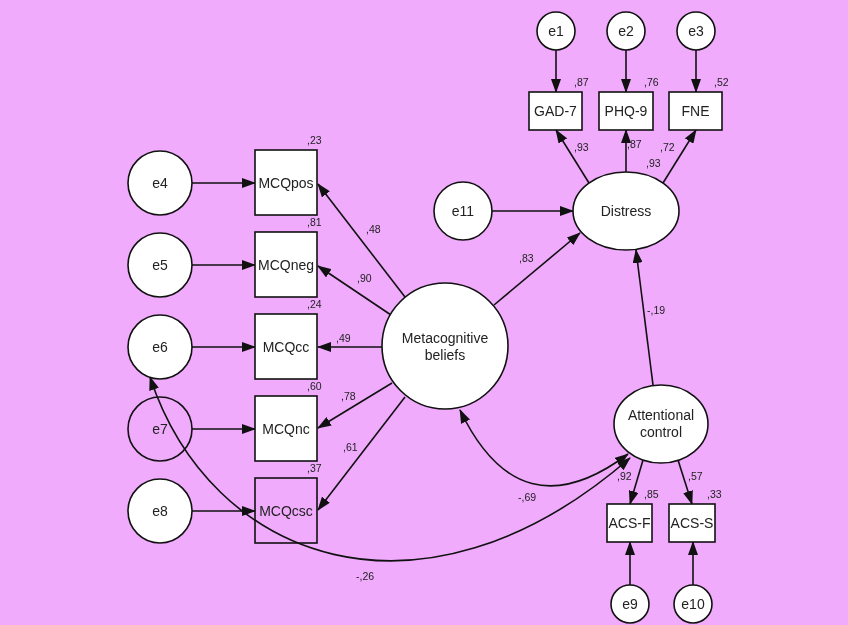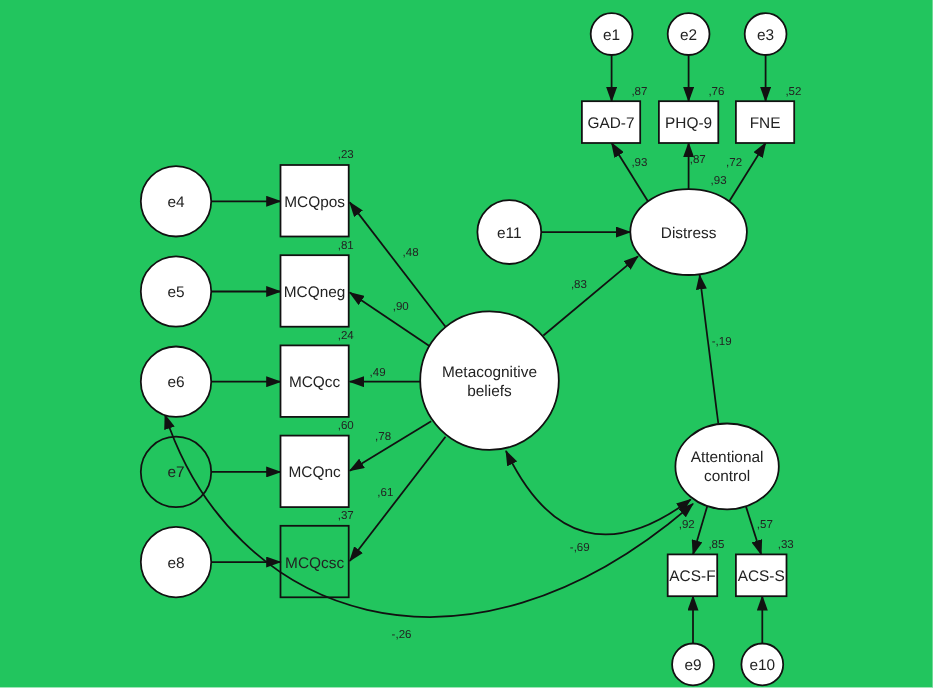--- a/index.html
+++ b/index.html
@@ -1,16 +1,16 @@
 <!DOCTYPE html>
 <html><head>
 <meta charset="utf-8">
 <style>
   html, body { margin: 0; padding: 0; background: #ffffff; }
-  #canvas { position: relative; width: 848px; height: 625px; background: #22c55e; overflow: hidden; }
+  #canvas { position: relative; width: 848px; height: 625px; background: #f0abfc; overflow: hidden; }
   svg { position: absolute; left: 0; top: 0; }
   .node-label { font-family: "Liberation Sans", sans-serif; font-size: 14px; fill: #222222; }
   .coef { font-family: "Liberation Sans", sans-serif; font-size: 10.5px; fill: #222222; }
   .shape { fill: #ffffff; stroke: #111111; stroke-width: 1.6; }
   .edge { fill: none; stroke: #111111; stroke-width: 1.6; }
 </style>
 </head>
 <body>
 
 <div id="canvas">

